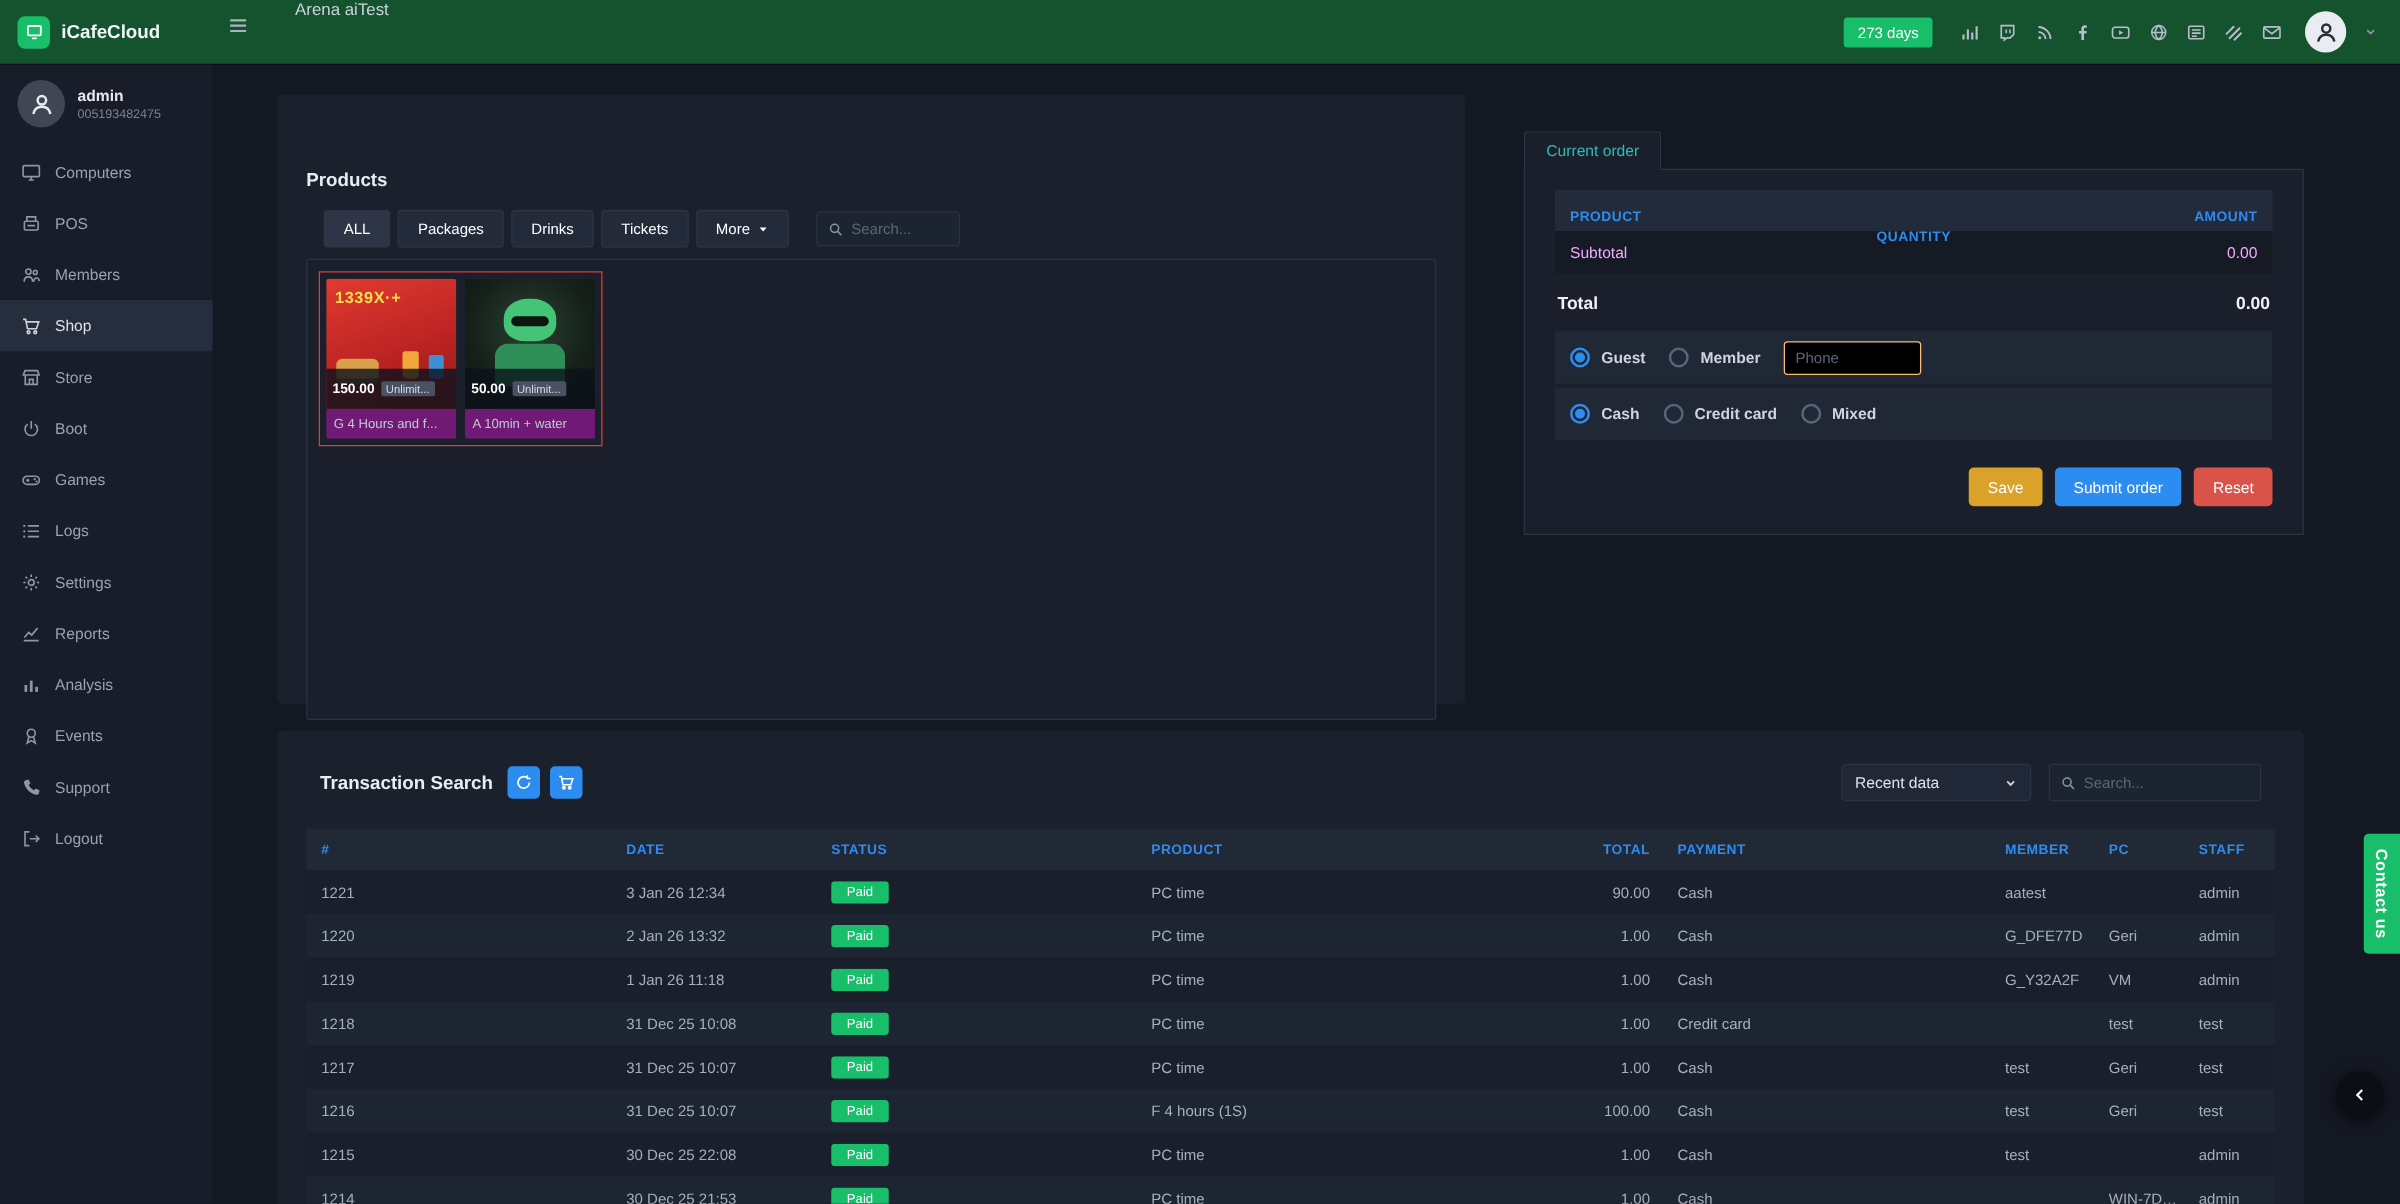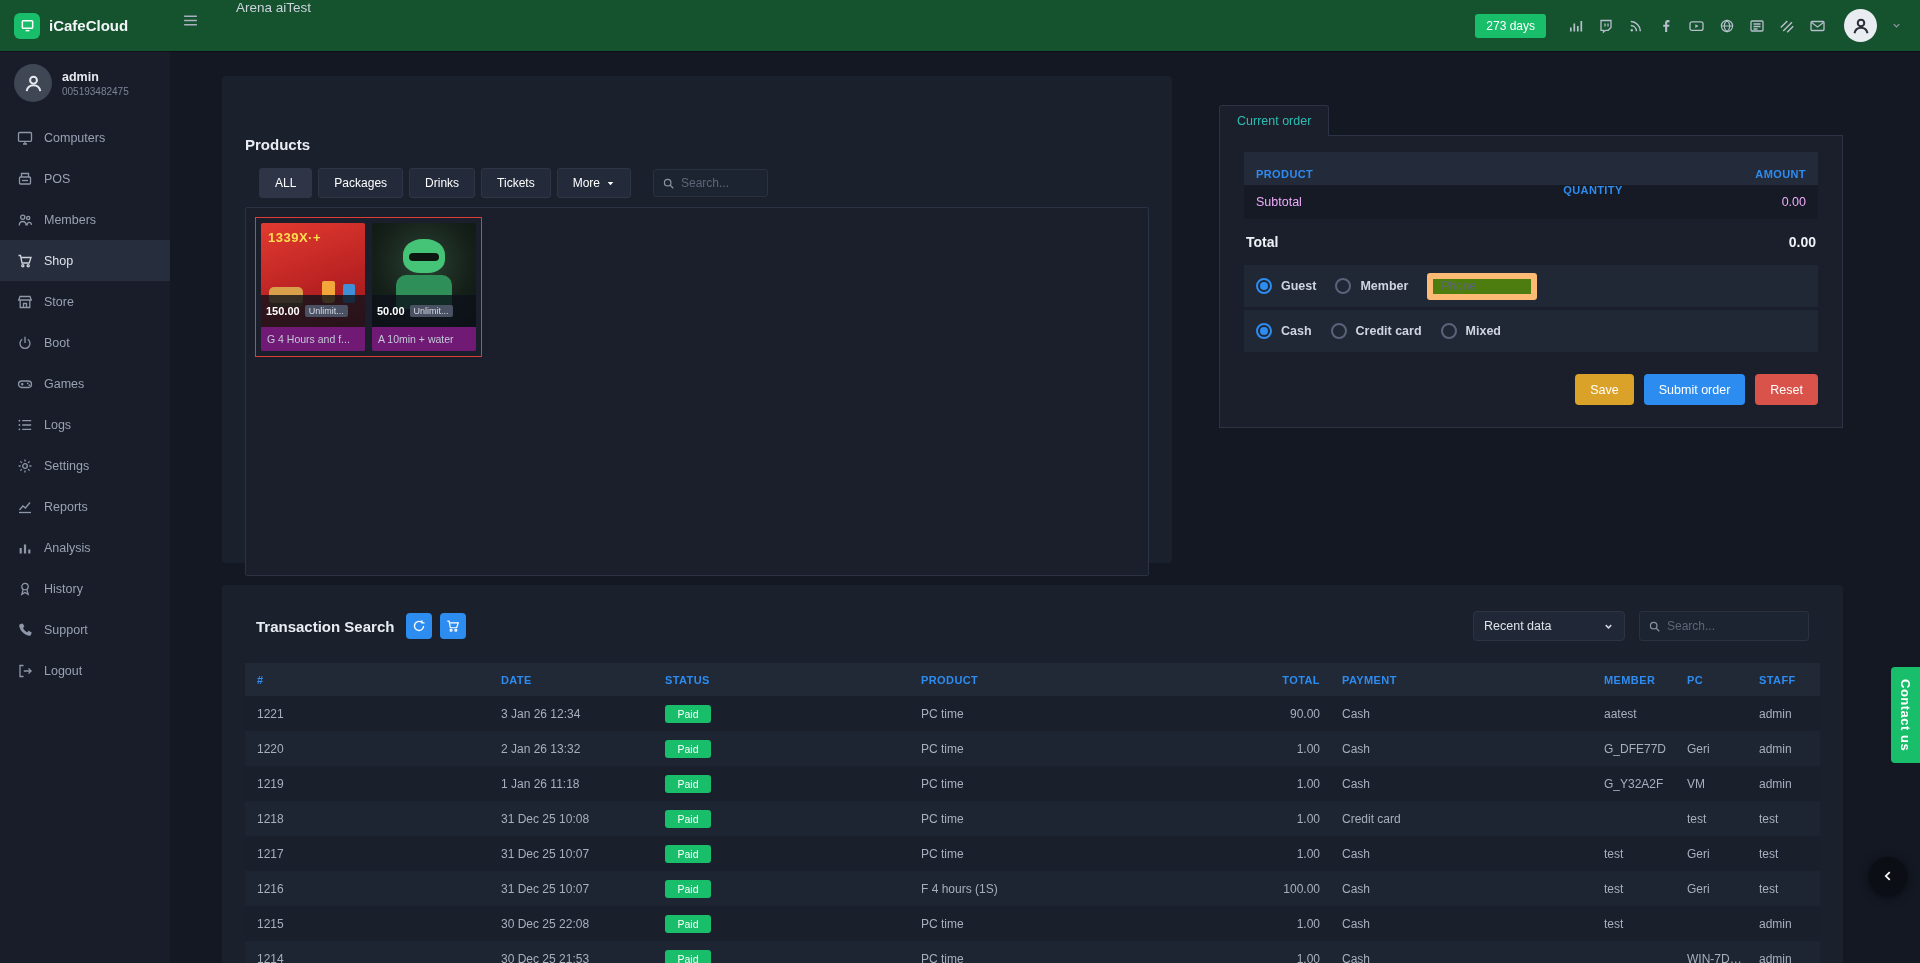--- a/index.html
+++ b/index.html
@@ -107,37 +107,37 @@
     display:inline-block; padding:8px 17px; font-size:12.5px; color:#2fbdb3;
     border:1px solid #2c3344; border-bottom:none; border-radius:3px 3px 0 0;
     background:#1a1f2b; position:relative; z-index:2; cursor:pointer;
   }
   .order-body { border:1px solid #2c3344; background:#1a1f2b; margin-top:-1px; padding:16px 24px 22px; }
   .co-head {
     display:grid; grid-template-columns:1fr 1fr 1fr; align-items:center;
     background:#232a3a; height:33px; padding:0 12px;
     color:#2d8cf0; font-size:11px; font-weight:bold; letter-spacing:.4px; text-transform:uppercase;
   }
-  .co-head .c2 { text-align:right;margin-top:32px; } .co-head .c3 { text-align:right; }
+  .co-head .c2 { text-align:center;margin-top:32px; } .co-head .c3 { text-align:right; }
   .co-subtotal {
     display:flex; justify-content:space-between; align-items:center;
     background:#151a24; height:34px; padding:0 12px; color:#f0abfc; font-size:12.5px;
   }
   .co-total { display:flex; justify-content:space-between; align-items:center; height:46px; padding:0 2px; }
   .co-total .t { font-size:14px; font-weight:bold; color:#eef1f6; }
   .opt-row {
     background:#202735; min-height:42px; display:flex; align-items:center;
     gap:9px; padding:0 12px; margin-bottom:3px;
   }
   .radio { width:16px; height:16px; border-radius:50%; border:2px solid #59637a; position:relative; cursor:pointer; flex:none; }
   .radio.checked { border-color:#2d8cf0; }
   .radio.checked::after { content:""; position:absolute; inset:2px; border-radius:50%; background:#2d8cf0; }
   .opt-label { font-size:12.5px; font-weight:bold; color:#cfd5e0; margin-right:10px; cursor:pointer; }
   .phone-input {
-    width:110px; height:27px; background:#4d7c0f; border:6px solid #fdba74; border-radius:3px;
+    width:110px; height:27px; background:#000000; border:1px solid #fdba74; border-radius:3px;
     color:#c8cdd8; font-family:"Liberation Sans",sans-serif; font-size:12px; padding:0 8px; outline:none;
   }
   .phone-input::placeholder { color:#5c6678; }
   .co-buttons { display:flex; justify-content:flex-end; gap:10px; margin-top:22px; }
   .btn { height:31px; padding:0 15px; border:none; border-radius:4px; font-size:12.5px; color:#fff; cursor:pointer; font-family:"Liberation Sans",sans-serif; }
   .btn-save { background:#dba22a; }
   .btn-submit { background:#2d8cf0; }
   .btn-reset { background:#d9534a; }
 
   
@@ -389,21 +389,21 @@
         </span>
       <span>Analysis</span>
     </div>
     <div class="menu-item">
       <span class="icon">
           <svg width="16" height="16" viewBox="0 0 16 16" fill="none" stroke="currentColor" stroke-width="1.3">
             <circle cx="8" cy="5.6" r="3.2"></circle>
             <path d="M6.2 8.4l-1.4 5 3.2-1.9 3.2 1.9-1.4-5"></path>
           </svg>
         </span>
-      <span>History</span>
+      <span>Events</span>
     </div>
     <div class="menu-item">
       <span class="icon">
           <svg width="16" height="16" viewBox="0 0 16 16" fill="currentColor">
             <path d="M3.6 2.1L5.8 1.5l1.6 3-1.4 1.5c.9 1.9 2.3 3.3 4.2 4.2l1.5-1.4 3 1.6-.6 2.2c-.3.9-1.2 1.4-2.1 1.2C7.2 12.9 3.1 8.8 2.2 4c-.2-.8.4-1.6 1.4-1.9z"></path>
           </svg>
         </span>
       <span>Support</span>
     </div>
     <div class="menu-item">

